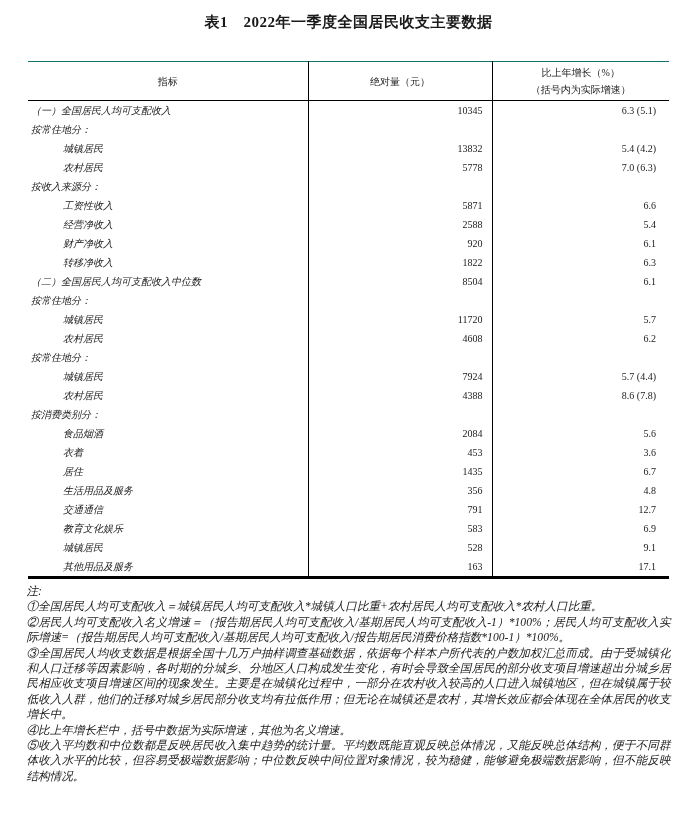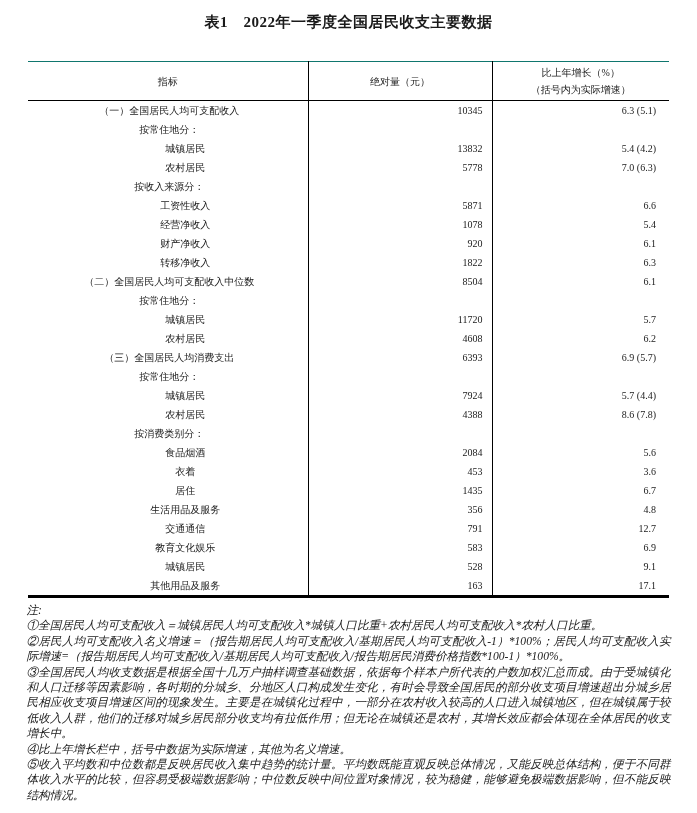--- a/index.html
+++ b/index.html
@@ -44,21 +44,21 @@
   }
   .stat-table th + th, .stat-table td + td { border-left: 1px solid #000; }
 
   .stat-table tbody td {
     height: 19px;
     line-height: 19px;
     padding: 0;
     white-space: nowrap;
     overflow: hidden;
   }
-  .stat-table td.c-ind { padding-left: 3px; text-align: center; }
+  .stat-table td.c-ind { padding-left: 3px; text-align: left; font-style: italic; }
   .stat-table tr.level-item td.c-ind { padding-left: 35px; }
   .stat-table td.c-abs { text-align: right; padding-right: 9px; }
   .stat-table td.c-gro { text-align: right; padding-right: 13px; }
 
   .notes {
     width: 644px;
     margin: 5px auto 0 auto;
     font-size: 11.6px;
     line-height: 15.4px;
     font-style: italic;
@@ -116,21 +116,21 @@
             <td class="c-abs"></td>
             <td class="c-gro"></td>
           </tr>
           <tr class="level-item">
             <td class="c-ind">工资性收入</td>
             <td class="c-abs">5871</td>
             <td class="c-gro">6.6</td>
           </tr>
           <tr class="level-item">
             <td class="c-ind">经营净收入</td>
-            <td class="c-abs">1078</td>
+            <td class="c-abs">2588</td>
             <td class="c-gro">5.4</td>
           </tr>
           <tr class="level-item">
             <td class="c-ind">财产净收入</td>
             <td class="c-abs">920</td>
             <td class="c-gro">6.1</td>
           </tr>
           <tr class="level-item">
             <td class="c-ind">转移净收入</td>
             <td class="c-abs">1822</td>
@@ -148,25 +148,20 @@
           </tr>
           <tr class="level-item">
             <td class="c-ind">城镇居民</td>
             <td class="c-abs">11720</td>
             <td class="c-gro">5.7</td>
           </tr>
           <tr class="level-item">
             <td class="c-ind">农村居民</td>
             <td class="c-abs">4608</td>
             <td class="c-gro">6.2</td>
-          </tr>
-          <tr class="level-section">
-            <td class="c-ind">（三）全国居民人均消费支出</td>
-            <td class="c-abs">6393</td>
-            <td class="c-gro">6.9 (5.7)</td>
           </tr>
           <tr class="level-group">
             <td class="c-ind">按常住地分：</td>
             <td class="c-abs"></td>
             <td class="c-gro"></td>
           </tr>
           <tr class="level-item">
             <td class="c-ind">城镇居民</td>
             <td class="c-abs">7924</td>
             <td class="c-gro">5.7 (4.4)</td>

